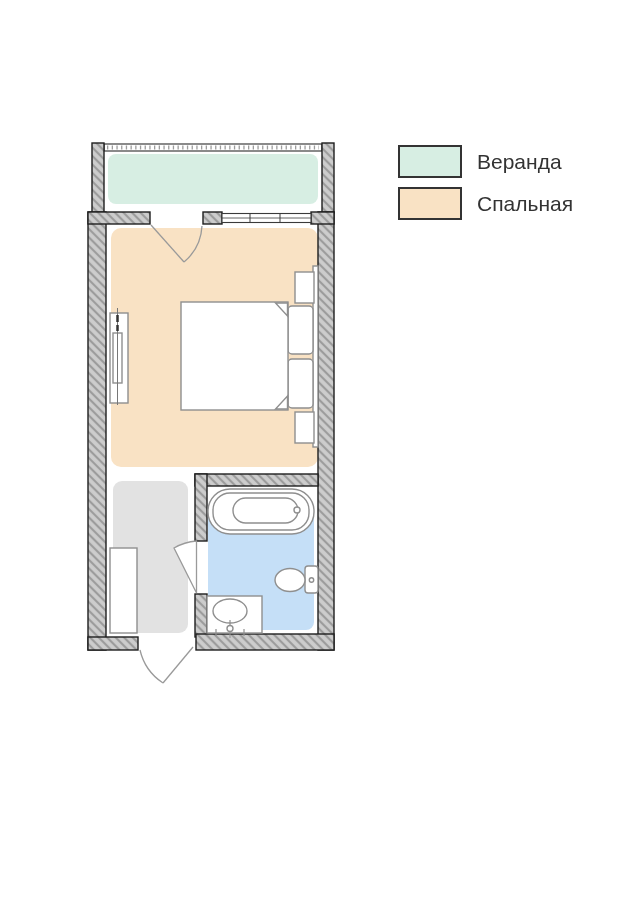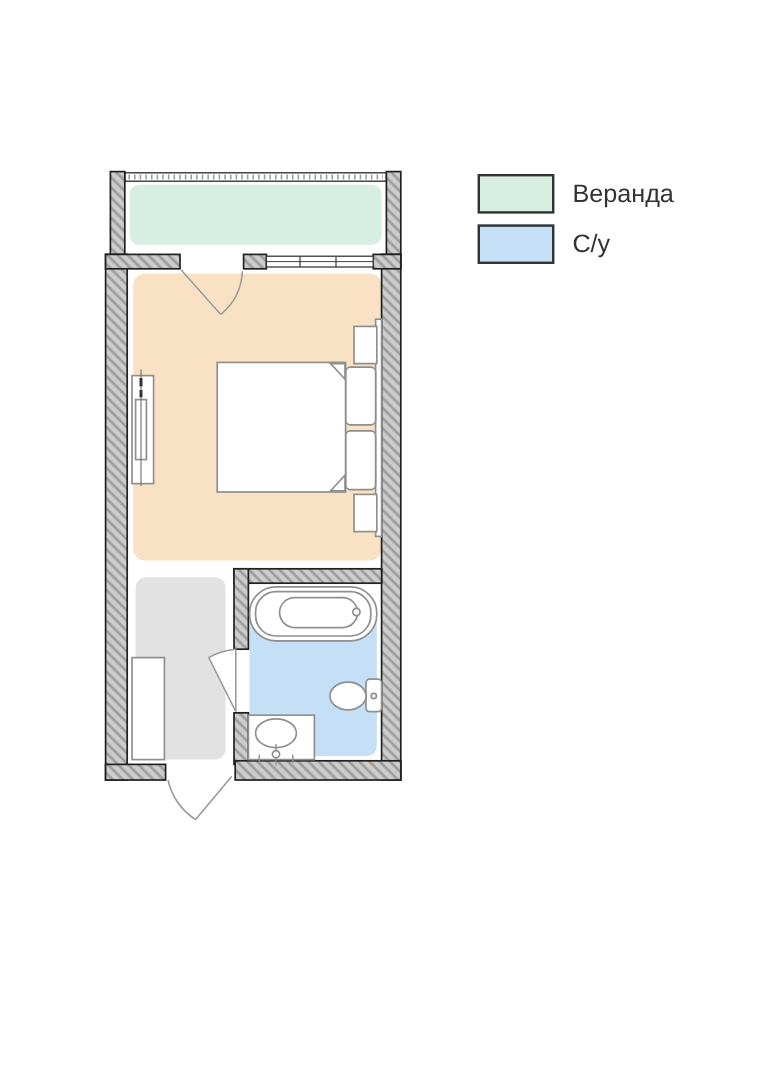--- a/index.html
+++ b/index.html
@@ -129,18 +129,18 @@
       <path d="M140,650 A54,54 0 0 0 163,683"></path>
     </g>
   </svg>
 
   <div class="legend">
     <div class="legend-row">
       <span class="swatch" style="background-color: rgb(215, 238, 227);"></span>
       <span class="legend-label">Веранда</span>
     </div>
     <div class="legend-row">
-      <span class="swatch" style="background-color: rgb(197, 223, 247);"></span>
-      <span class="legend-label">С/у</span>
+      <span class="swatch" style="background-color: rgb(249, 226, 196);"></span>
+      <span class="legend-label">Спальная</span>
     </div>
   </div>
 
 </div>
 
 </body></html>

